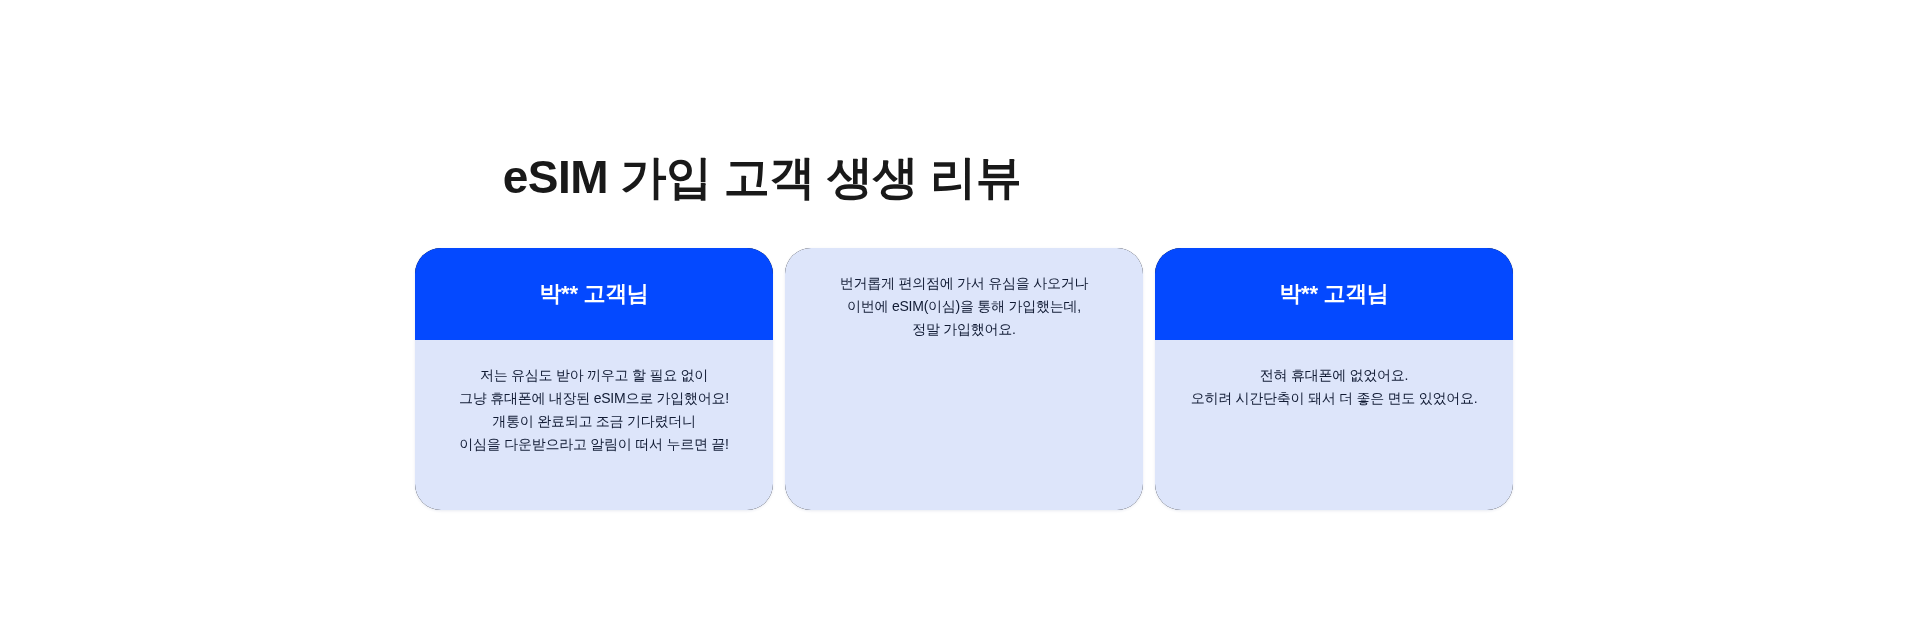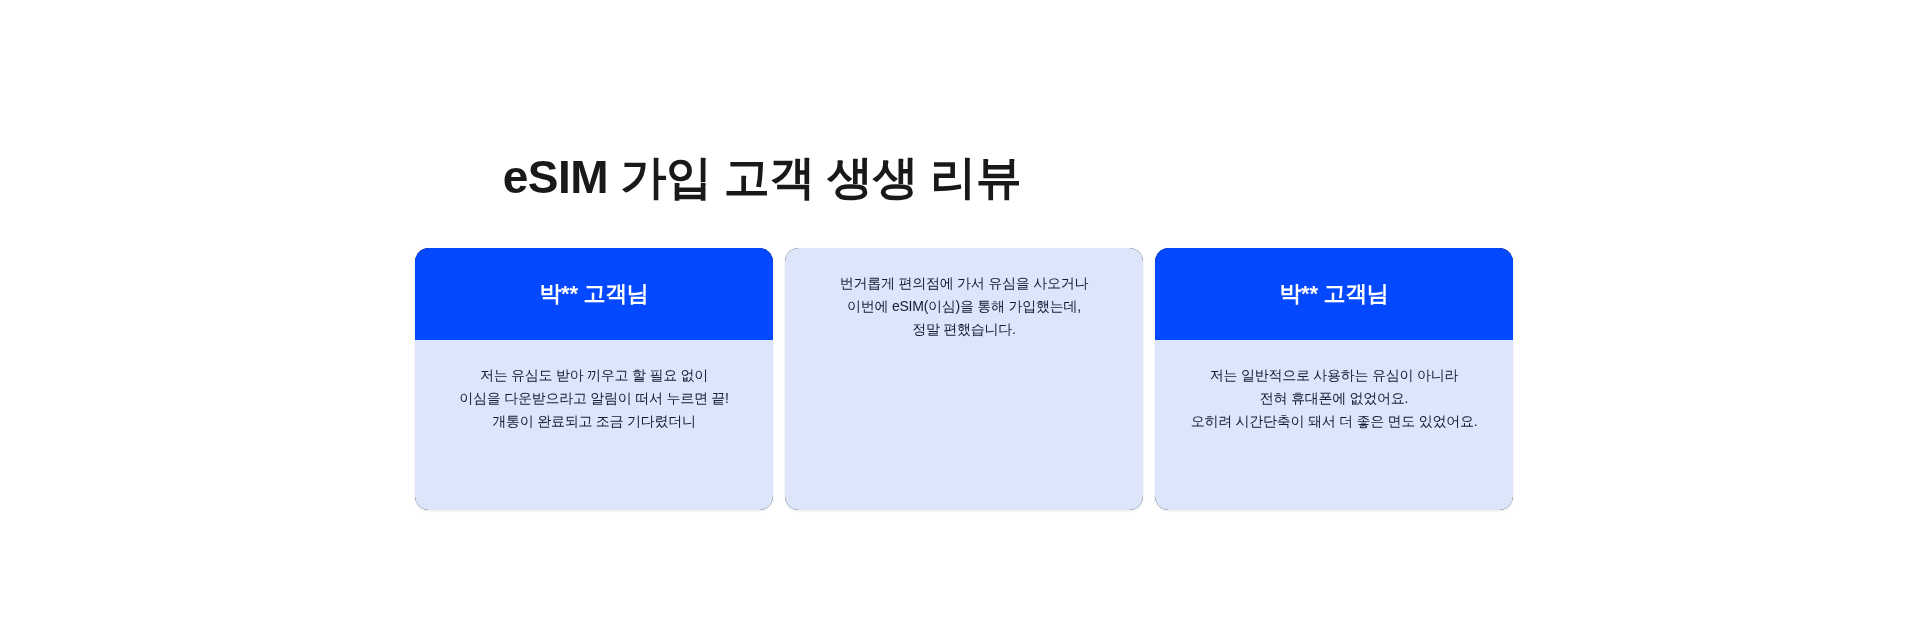--- a/index.html
+++ b/index.html
@@ -46,21 +46,21 @@
     display: flex;
     flex-direction: row;
     gap: 12px;
     align-items: stretch;
   }
 
   .review-card {
     flex: 1 1 0;
     display: flex;
     flex-direction: column;
-    border-radius: 14px;
+    border-radius: 26px;
     overflow: hidden;
     background: #000000;
     box-shadow: 0 1px 3px rgba(30, 50, 120, 0.10);
   }
 
   .card-header {
     height: 92px;
     min-height: 92px;
     background: #0449ff;
     color: #ffffff;
@@ -106,38 +106,38 @@
   <h2 class="section-title">eSIM 가입 고객 생생 리뷰</h2>
 
   <div class="cards-row">
 
     <div class="review-card">
       <div class="card-header">
         <span>박** 고객님</span>
       </div>
       <div class="card-body">
         <span class="line">저는 유심도 받아 끼우고 할 필요 없이</span>
+        <span class="line">그냥 휴대폰에 내장된 eSIM으로 가입했어요!</span>
+        <span class="line">개통이 완료되고 조금 기다렸더니</span>
         <span class="line">이심을 다운받으라고 알림이 떠서 누르면 끝!</span>
-        <span class="line">개통이 완료되고 조금 기다렸더니</span>
       </div>
     </div>
 
     <div class="review-card">
       <div class="card-body">
         <span class="line">번거롭게 편의점에 가서 유심을 사오거나</span>
         <span class="line">이번에 eSIM(이심)을 통해 가입했는데,</span>
-        <span class="line">정말 편했습니다.</span>
+        <span class="line">정말 가입했어요.</span>
       </div>
     </div>
 
     <div class="review-card">
       <div class="card-header">
         <span>박** 고객님</span>
       </div>
       <div class="card-body">
-        <span class="line">저는 일반적으로 사용하는 유심이 아니라</span>
         <span class="line">전혀 휴대폰에 없었어요.</span>
         <span class="line">오히려 시간단축이 돼서 더 좋은 면도 있었어요.</span>
       </div>
     </div>
 
   </div>
 </div>
 
 </body></html>

